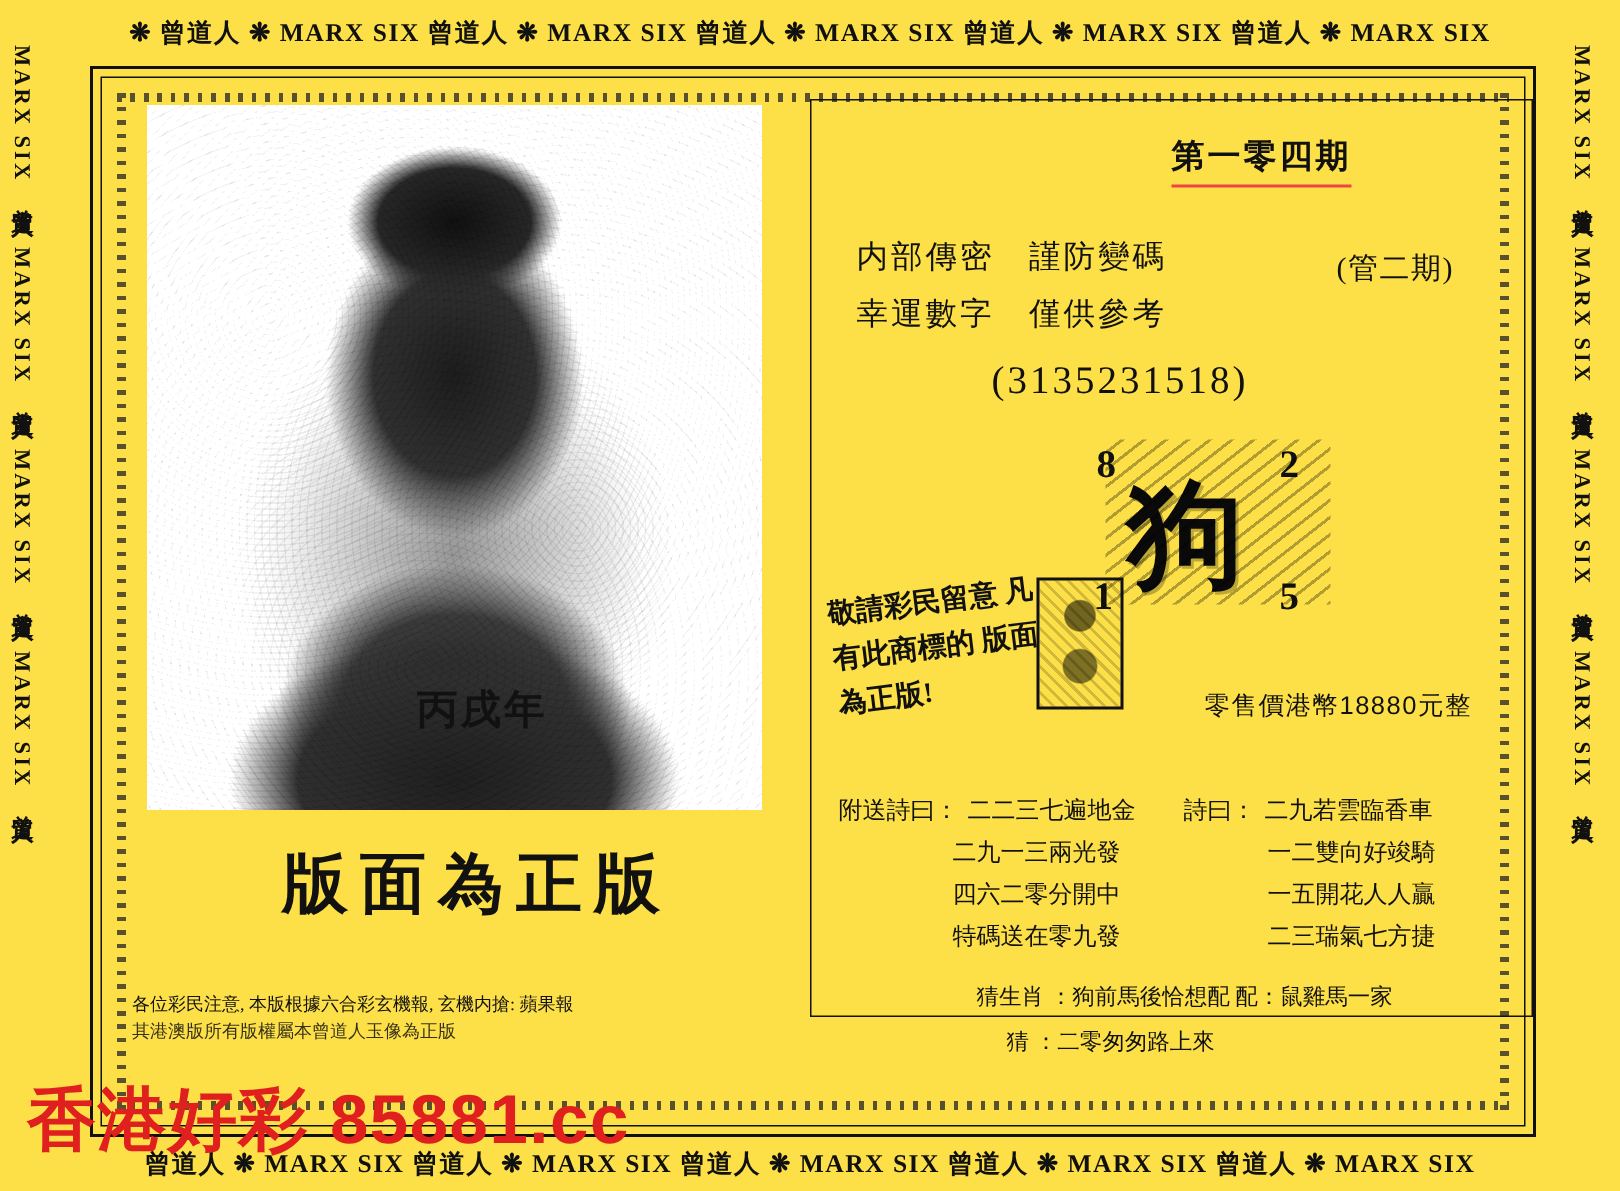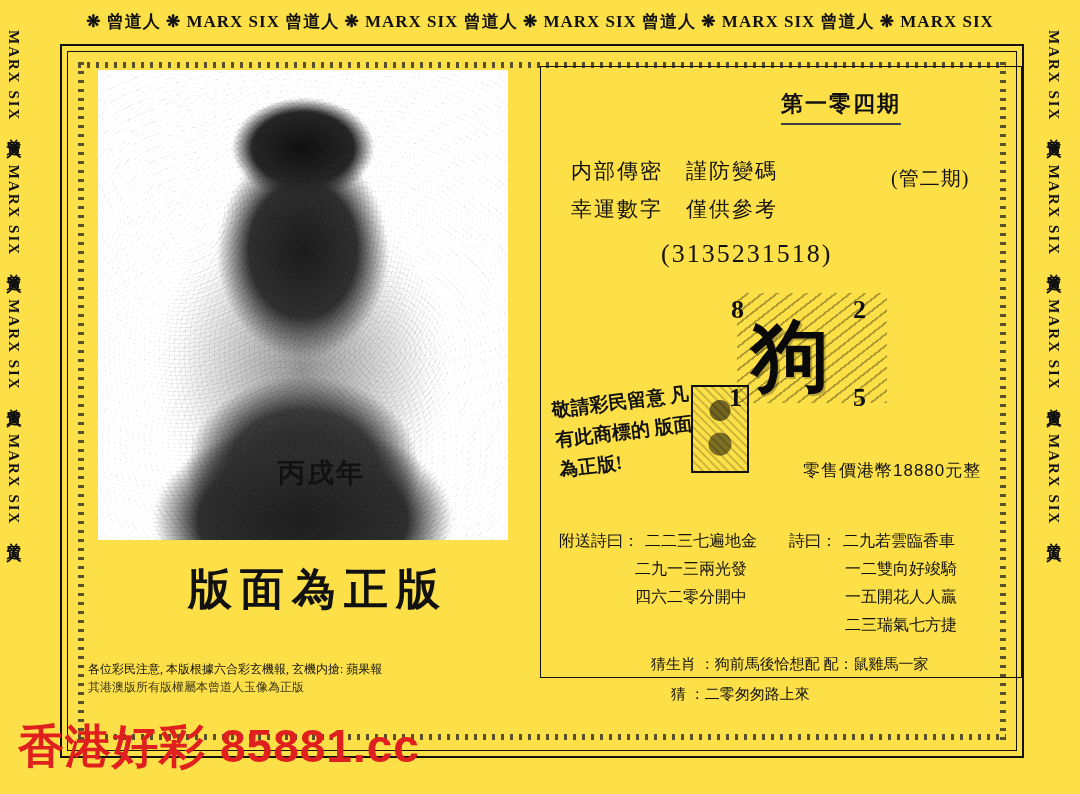--- a/index.html
+++ b/index.html
@@ -120,21 +120,21 @@
   }
   .hdr-title{
     position:absolute;left:28px;top:16px;
     font-family:"Liberation Serif","DejaVu Serif",serif;
     font-size:34px;font-weight:bold;letter-spacing:3px;color:#111;
   }
   .hdr-issue{
     position:absolute;left:240px;top:22px;
     font-family:"Liberation Serif","DejaVu Serif",serif;
     font-size:22px;font-weight:bold;letter-spacing:2px;color:#111;
-    border-bottom:2px solid #404040;padding-bottom:4px;
+    border-bottom:2px solid #ef4444;padding-bottom:4px;
   }
   .row-a{
     position:absolute;left:30px;top:90px;
     font-family:"Liberation Serif","DejaVu Serif",serif;
     font-size:21px;letter-spacing:2px;color:#111;
   }
   .row-b{
     position:absolute;left:30px;top:128px;
     font-family:"Liberation Serif","DejaVu Serif",serif;
     font-size:21px;letter-spacing:2px;color:#111;
@@ -218,20 +218,21 @@
   }
   .wm-cn{color:#e01f1f;}
   .wm-num{color:#e01f1f;margin-left:14px;}
 </style>
 </head>
 <body>
 
 <div class="page">
 
   <div class="band band-top">❋ 曾道人 ❋ MARX SIX 曾道人 ❋ MARX SIX 曾道人 ❋ MARX SIX 曾道人 ❋ MARX SIX 曾道人 ❋ MARX SIX</div>
+  <div class="band band-bottom">曾道人 ❋ MARX SIX 曾道人 ❋ MARX SIX 曾道人 ❋ MARX SIX 曾道人 ❋ MARX SIX 曾道人 ❋ MARX SIX</div>
   <div class="band band-left">
     <div class="vtext">MARX SIX 曾道人 ❋ MARX SIX 曾道人 ❋ MARX SIX 曾道人 ❋ MARX SIX 曾道人</div>
   </div>
   <div class="band band-right">
     <div class="vtext">MARX SIX 曾道人 ❋ MARX SIX 曾道人 ❋ MARX SIX 曾道人 ❋ MARX SIX 曾道人</div>
   </div>
 
   <div class="frame">
     <div class="frame-orn"></div>
   </div>
@@ -268,20 +269,21 @@
     <div class="zodiac-ray"></div>
     <div class="seal"></div>
 
     <div class="stamp-text">敬請彩民留意 凡有此商標的 版面為正版!</div>
     <div class="price">零售價港幣18880元整</div>
 
     <div class="poem-left">
       <div><span class="lbl">附送詩曰：</span><span>二二三七遍地金</span></div>
       <div style="padding-left:76px;">二九一三兩光發</div>
       <div style="padding-left:76px;">四六二零分開中</div>
+      <div style="padding-left:76px;">特碼送在零九發</div>
     </div>
 
     <div class="poem-right">
       <div><span class="lbl">詩曰：</span><span>二九若雲臨香車</span></div>
       <div style="padding-left:56px;">一二雙向好竣騎</div>
       <div style="padding-left:56px;">一五開花人人贏</div>
       <div style="padding-left:56px;">二三瑞氣七方捷</div>
     </div>
 
     <div class="guess1">猜生肖 ：狗前馬後恰想配 配：鼠雞馬一家</div>

